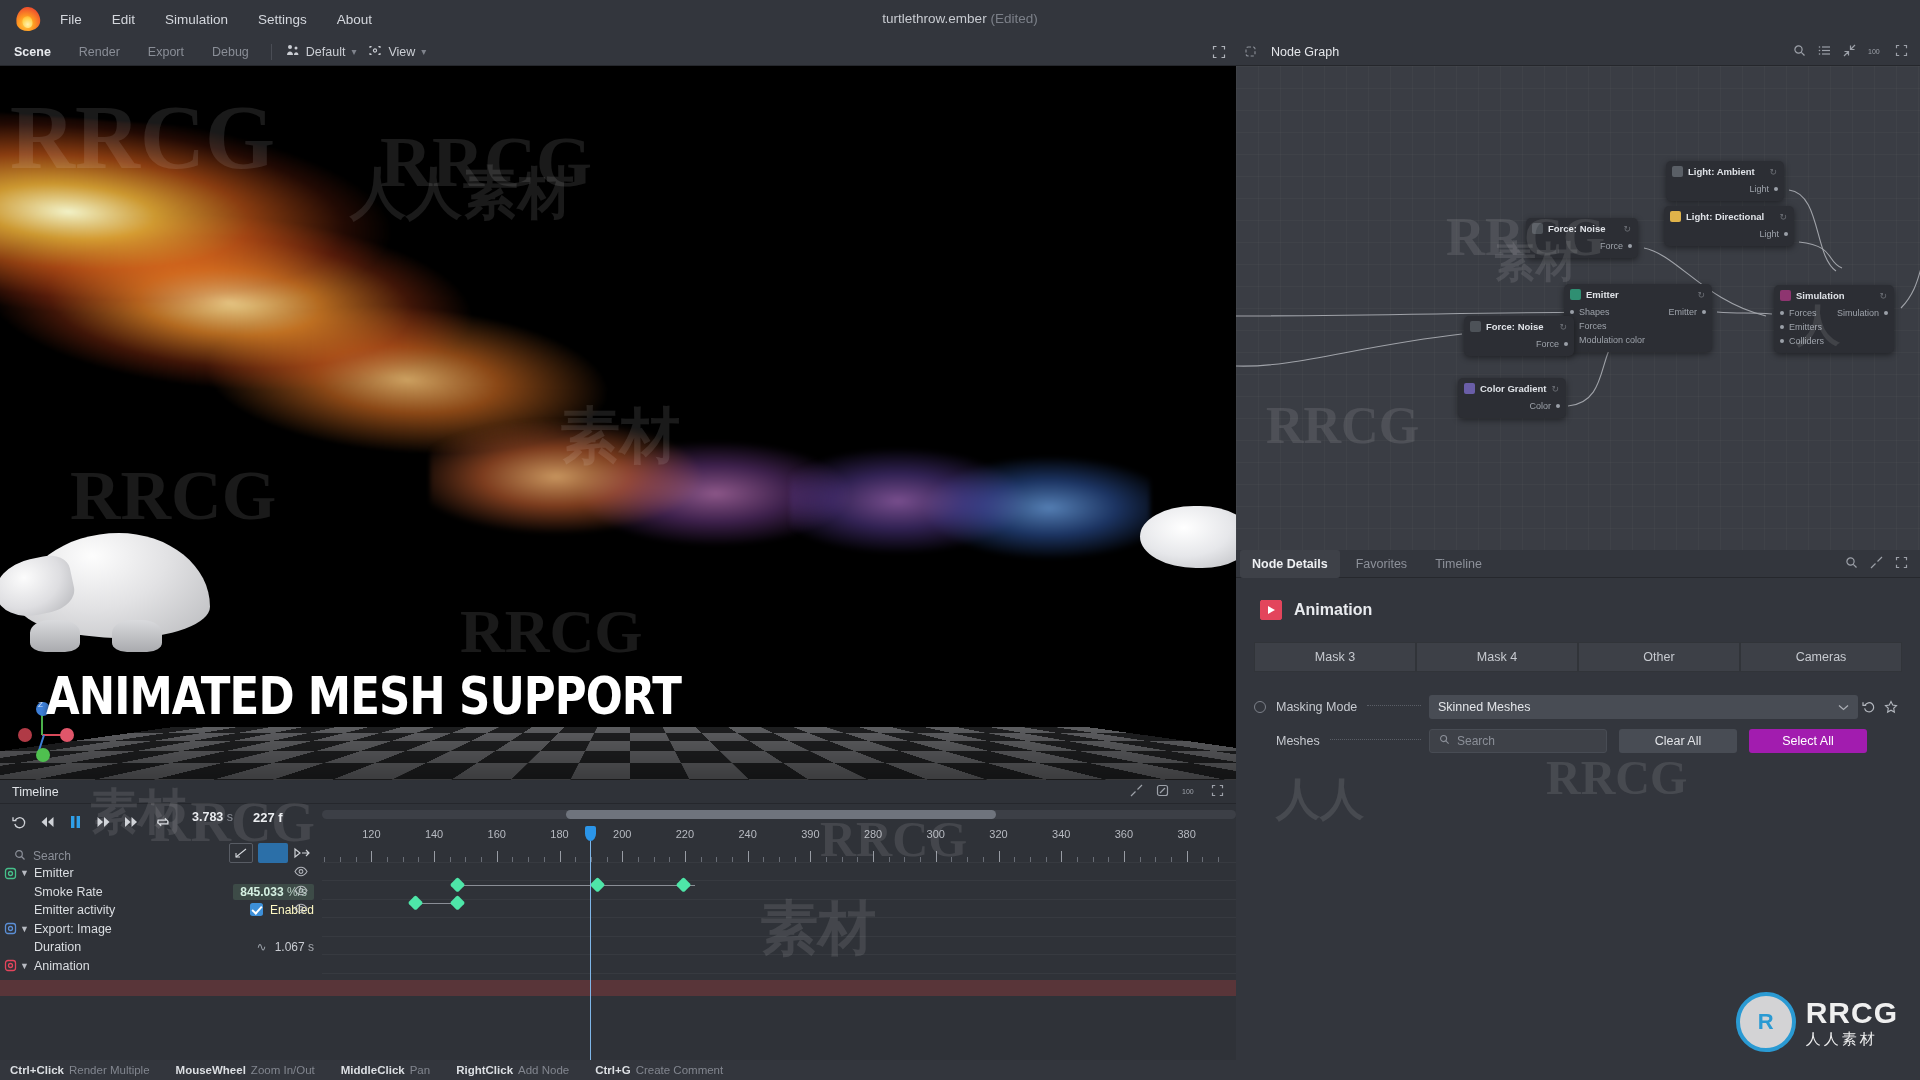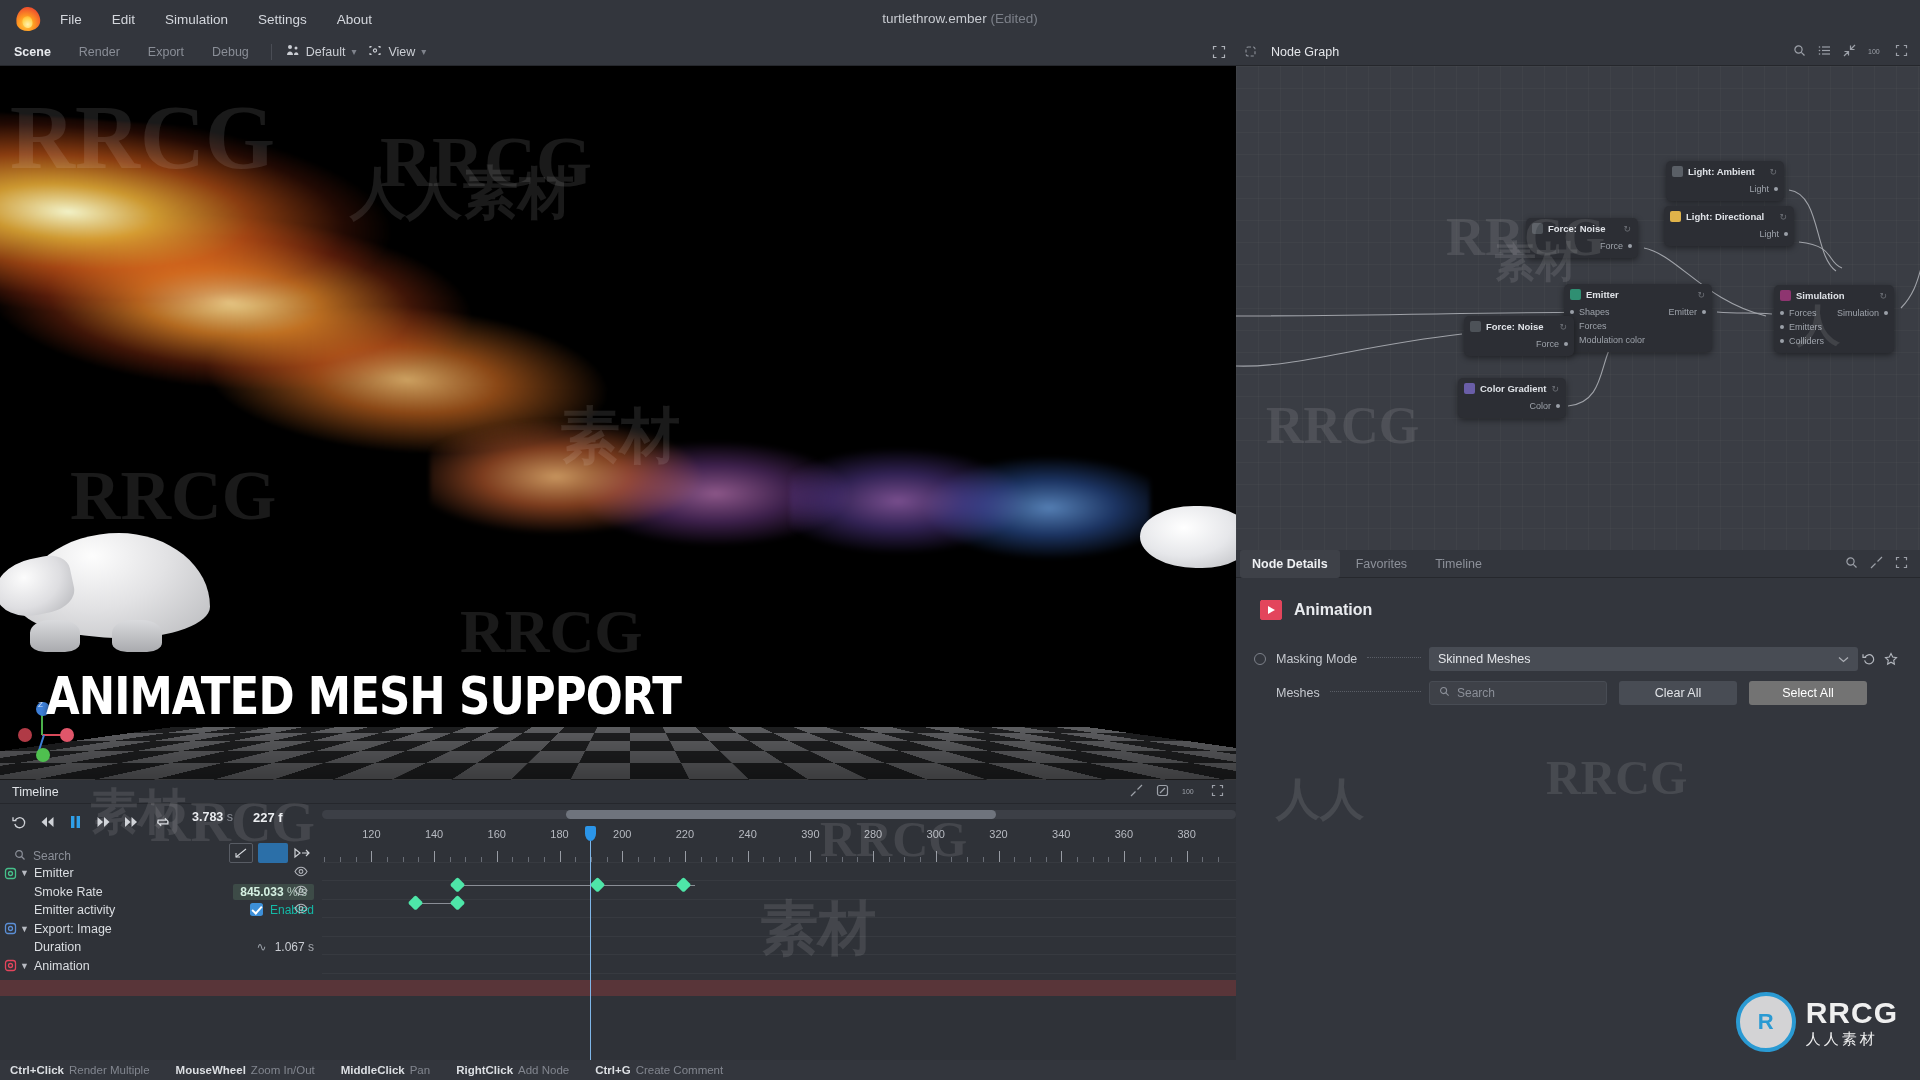--- a/index.html
+++ b/index.html
@@ -210,21 +210,21 @@
   .ic-btn{ width:22px; height:22px; display:flex; align-items:center; justify-content:center; color:#b2b6bd; }
   .search-box{
     flex:1; height:24px; background:#3e4148; border-radius:3px; display:flex; align-items:center;
     gap:7px; padding:0 9px; font-size:12px; color:#8b8f98; border:1px solid #484c54;
   }
   .btn-flat{
     height:24px; min-width:118px; background:#484c54; border-radius:3px; display:flex;
     align-items:center; justify-content:center; font-size:12.5px; color:#e1e3e7;
   }
   .btn-blue{
-    height:24px; min-width:118px; background:#737373; border-radius:3px; display:flex;
+    height:24px; min-width:118px; background:#a21caf; border-radius:3px; display:flex;
     align-items:center; justify-content:center; font-size:12.5px; color:#fff;
   }
   .cbx{
     width:13px; height:13px; border-radius:2.5px; background:#3d8fd8; position:relative; flex:none;
   }
   .cbx:after{
     content:""; position:absolute; left:4px; top:1px; width:4px; height:8px;
     border:solid #fff; border-width:0 2px 2px 0; transform:rotate(42deg);
   }
 
@@ -638,20 +638,26 @@
 
     <div class="nd-title-row">
       <span class="anim-ico">
         <span class="film"></span>
           <span class="tri"></span>
       </span>
       <span class="nd-title">Animation</span>
     </div>
 
     <div class="sec-tabs">
+      <div class="sec-row">
+        <div class="sec-btn">Mask 3</div>
+        <div class="sec-btn">Mask 4</div>
+        <div class="sec-btn">Other</div>
+        <div class="sec-btn">Cameras</div>
+      </div>
     </div>
 
     <div class="field-row" style="margin-top:18px;">
       <div class="field-label">
         <span class="dot-o"></span>
         <span>Masking Mode</span>
         <span class="dotted"></span>
       </div>
       <div class="select">
         <span>Skinned Meshes</span>
@@ -899,21 +905,21 @@
             <span class="eye"><svg width="14" height="11" viewBox="0 0 14 11" fill="none" stroke="#c8cbd1" stroke-width="1.1">
                 <path d="M1 5.5S3.4 1.3 7 1.3 13 5.5 13 5.5 10.6 9.7 7 9.7 1 5.5 1 5.5z"></path>
                 <circle cx="7" cy="5.5" r="1.9"></circle>
               </svg></span>
           </div>
           <div class="tl-grid-line" style="top: 36.5px;"></div>
           <div class="trow" style="top: 37px;">
             <span class="ti"></span>
             <span class="caret"></span>
             <span class="nm">Emitter activity</span>
-            <span class="val"><span class="cbx" style="display:inline-block;vertical-align:-2px;margin-right:7px"></span><span style="color:#14b8a6">Enabled</span></span>
+            <span class="val"><span class="cbx" style="display:inline-block;vertical-align:-2px;margin-right:7px"></span><span style="color:#fef9c3">Enabled</span></span>
             <span class="eye"><svg width="14" height="11" viewBox="0 0 14 11" fill="none" stroke="#c8cbd1" stroke-width="1.1">
                 <path d="M1 5.5S3.4 1.3 7 1.3 13 5.5 13 5.5 10.6 9.7 7 9.7 1 5.5 1 5.5z"></path>
                 <circle cx="7" cy="5.5" r="1.9"></circle>
               </svg></span>
           </div>
           <div class="tl-grid-line" style="top: 55px;"></div>
           <div class="trow" style="top: 55.5px;">
             <span class="ti">
               <svg width="13" height="13" viewBox="0 0 13 13" fill="none" stroke="#5b8fd6" stroke-width="1.3">
                 <rect x="1.5" y="1.5" width="10" height="10" rx="2.5"></rect>

